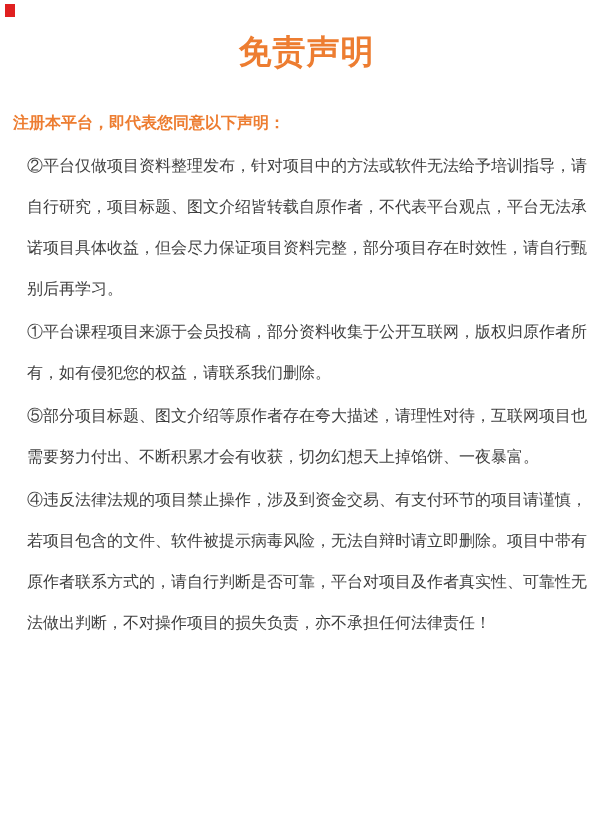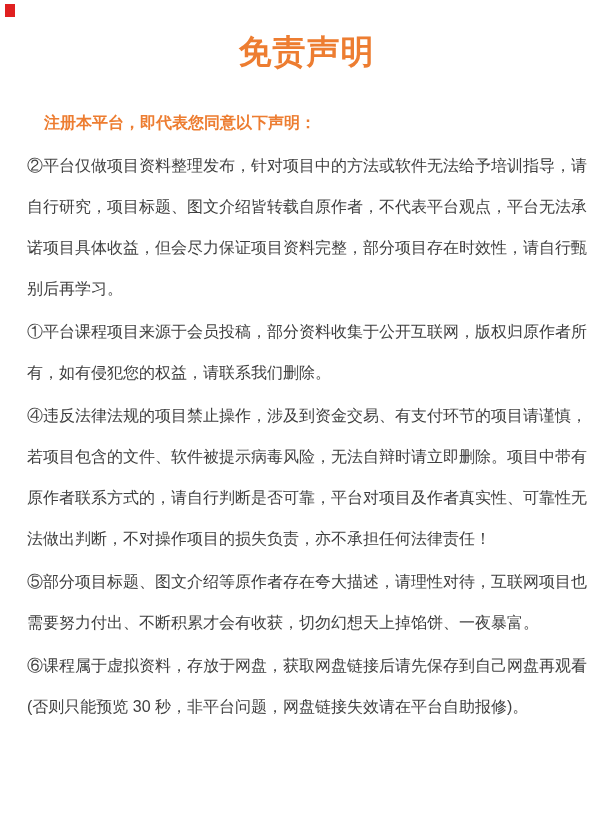--- a/index.html
+++ b/index.html
@@ -30,21 +30,21 @@
   .title {
     margin: 30px 0 0 0;
     text-align: center;
     font-size: 33px;
     line-height: 44px;
     font-weight: 700;
     color: #ED7D31;
     letter-spacing: 1px;
   }
   .intro {
-    margin: 28px 27px 0 44px;
+    margin: 28px 27px 0 13px;
     font-size: 16px;
     line-height: 41px;
     font-weight: 700;
     color: #ED7D31;
     white-space: pre;
   }
   .para {
     margin: 2px 0 0 27px;
     font-size: 16px;
     line-height: 41px;
@@ -59,21 +59,19 @@
 <div class="page">
   <div class="corner-mark"></div>
   <h1 class="title">免责声明</h1>
   <p class="intro">注册本平台，即代表您同意以下声明：</p>
   <p class="para">②平台仅做项目资料整理发布，针对项目中的方法或软件无法给予培训指导，请
 自行研究，项目标题、图文介绍皆转载自原作者，不代表平台观点，平台无法承
 诺项目具体收益，但会尽力保证项目资料完整，部分项目存在时效性，请自行甄
 别后再学习。</p>
   <p class="para">①平台课程项目来源于会员投稿，部分资料收集于公开互联网，版权归原作者所
 有，如有侵犯您的权益，请联系我们删除。</p>
+  <p class="para">⑤部分项目标题、图文介绍等原作者存在夸大描述，请理性对待，互联网项目也
+需要努力付出、不断积累才会有收获，切勿幻想天上掉馅饼、一夜暴富。</p>
   <p class="para">④违反法律法规的项目禁止操作，涉及到资金交易、有支付环节的项目请谨慎，
 若项目包含的文件、软件被提示病毒风险，无法自辩时请立即删除。项目中带有
 原作者联系方式的，请自行判断是否可靠，平台对项目及作者真实性、可靠性无
 法做出判断，不对操作项目的损失负责，亦不承担任何法律责任！</p>
-  <p class="para">⑤部分项目标题、图文介绍等原作者存在夸大描述，请理性对待，互联网项目也
-需要努力付出、不断积累才会有收获，切勿幻想天上掉馅饼、一夜暴富。</p>
-  <p class="para">⑥课程属于虚拟资料，存放于网盘，获取网盘链接后请先保存到自己网盘再观看
-(否则只能预览 30 秒，非平台问题，网盘链接失效请在平台自助报修)。</p>
 </div>
 
 </body></html>

